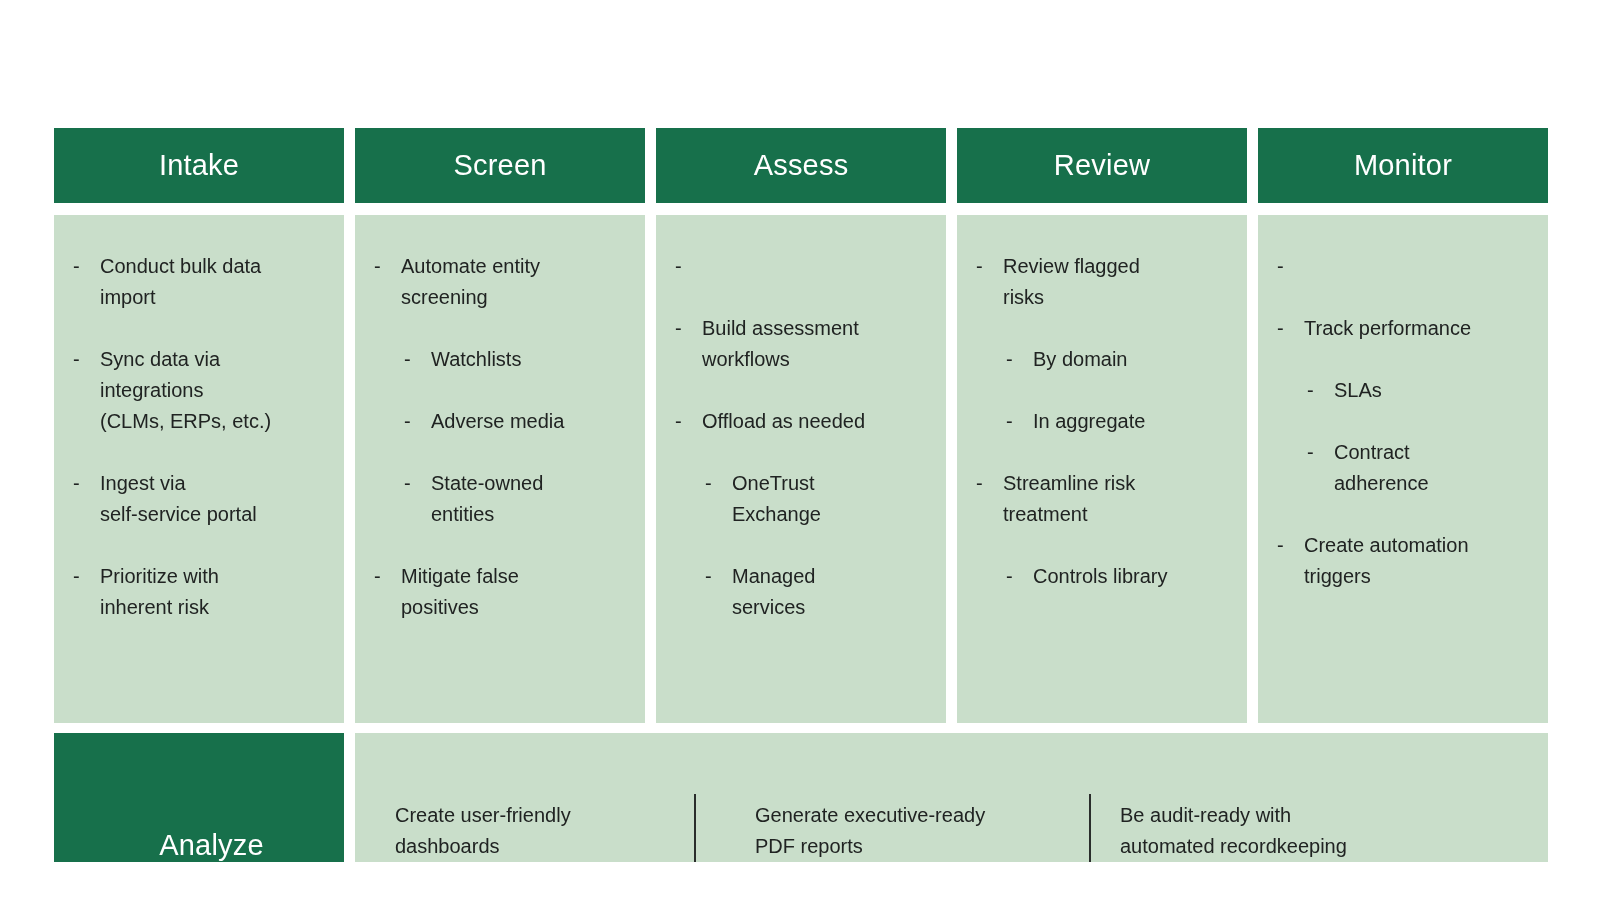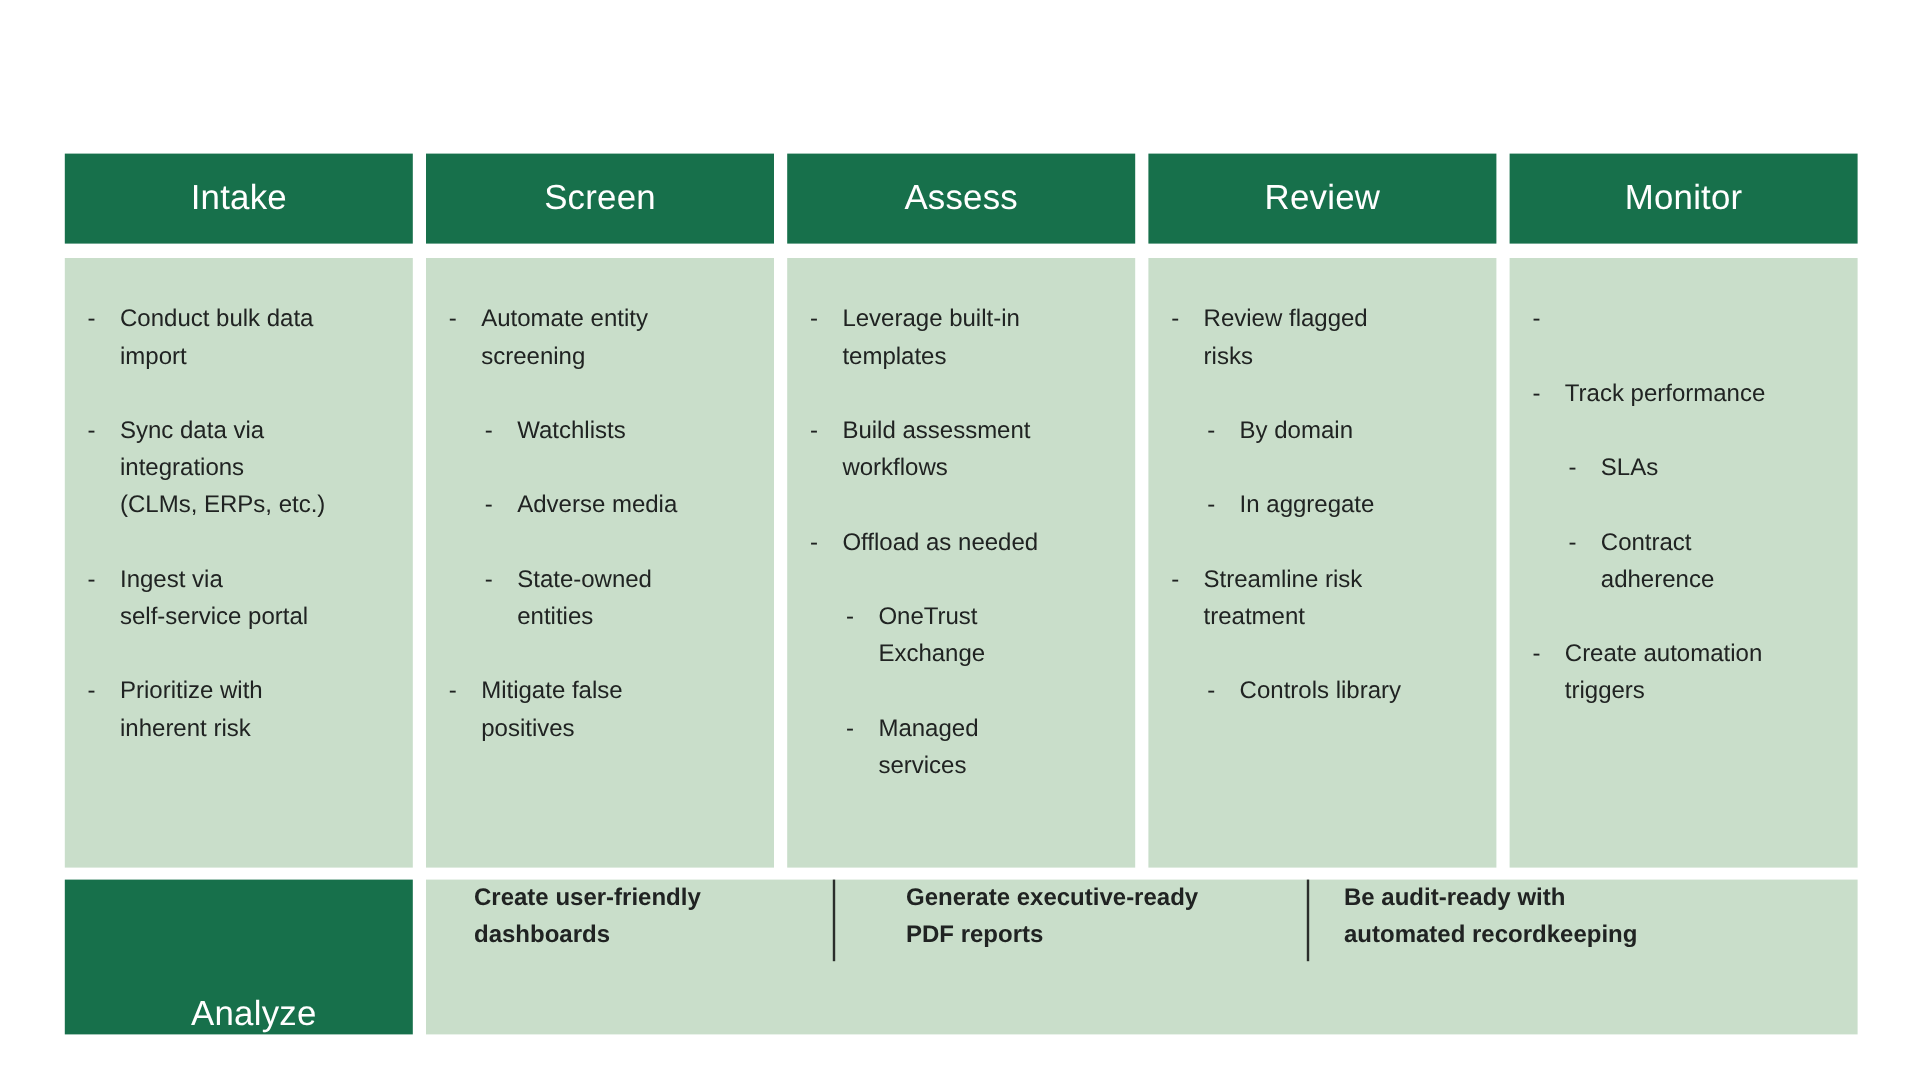--- a/index.html
+++ b/index.html
@@ -45,21 +45,21 @@
     display:grid;grid-template-columns:290px 1fr;column-gap:11px;
     margin-top:10px;height:129px;
   }
   .analyze{
     background:var(--header-bg);color:var(--header-text);
     display:flex;align-items:flex-end;justify-content:center;
     font-size:29px;letter-spacing:.2px;padding-left:25px;
   }
   .summary{
     background:var(--panel-bg);
-    display:flex;align-items:flex-start;font-weight:bold;
+    display:flex;align-items:flex-end;
   }
   .cell{
     font-size:20px;line-height:31px;white-space:pre-line;
     box-sizing:border-box;
   }
   .cell.c1{width:339px;padding-left:40px;}
   .cell.c2{width:393px;padding-left:59px;}
   .cell.c3{flex:1;padding-left:29px;}
   .vdivider{width:2px;height:68px;background:var(--divider);flex:none;}
 </style>
@@ -120,22 +120,20 @@
             <span class="txt">Mitigate false
 positives</span>
           </div>
         </div>
       </div>
       <div class="col">
         <div class="col-header">Assess</div>
         <div class="col-body">
           <div class="item">
             <span class="dash">-</span>
-            <span class="txt">Leverage built-in
-templates</span>
           </div>
           <div class="item">
             <span class="dash">-</span>
             <span class="txt">Build assessment
 workflows</span>
           </div>
           <div class="item">
             <span class="dash">-</span>
             <span class="txt">Offload as needed</span>
           </div>

